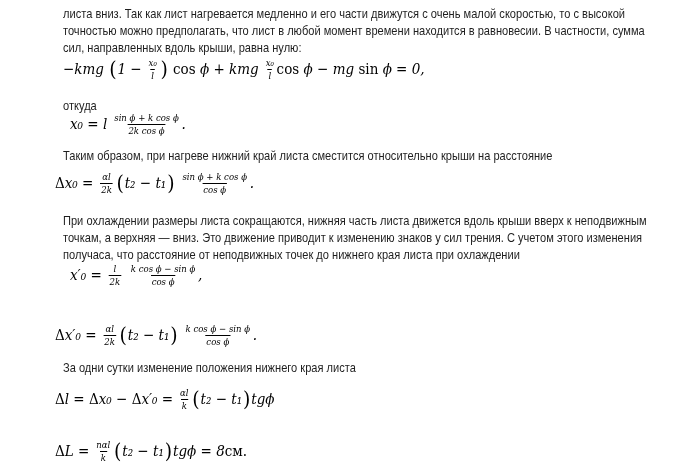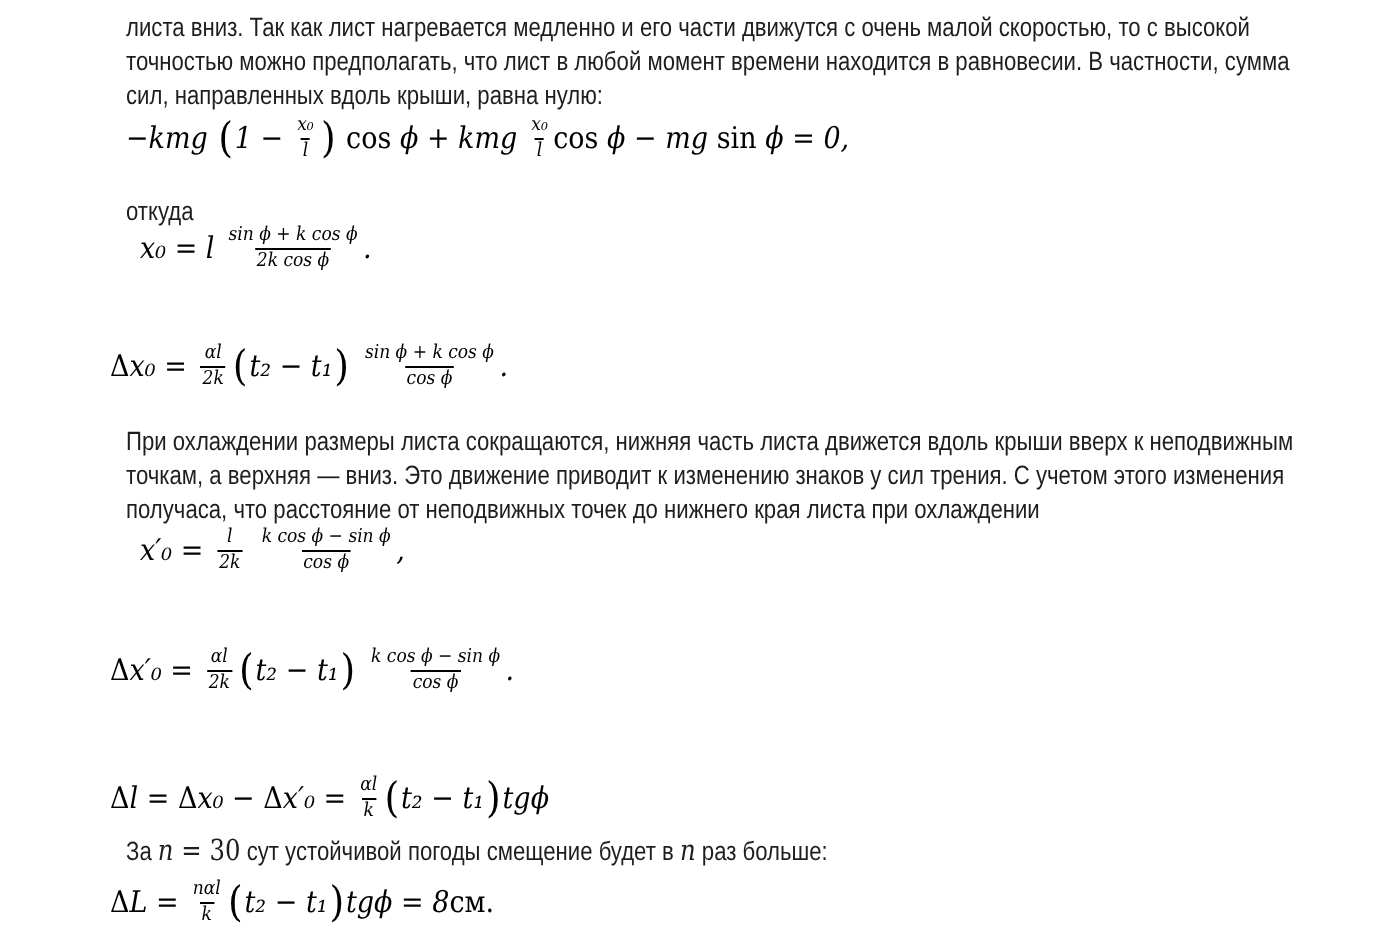--- a/index.html
+++ b/index.html
@@ -42,36 +42,39 @@
   </div>
 
   <div class="formula" style="top:56px;left:63px"><span class="it">−kmg </span><span class="paren">(</span><span class="it">1 − </span><span class="frac"><span class="num">x₀</span><span class="den">l</span></span><span class="paren">)</span><span class="rm"> cos </span><span class="it">ϕ + kmg </span><span class="frac"><span class="num">x₀</span><span class="den">l</span></span><span class="rm">cos </span><span class="it">ϕ − mg </span><span class="rm">sin </span><span class="it">ϕ = 0,</span></div>
 
   <div class="para" style="top:97px">
     <div class="ln">откуда</div>
   </div>
 
   <div class="formula taller" style="top:109px;left:70px"><span class="it">x₀ = l </span><span class="frac"><span class="num">sin ϕ + k cos ϕ</span><span class="den">2k cos ϕ</span></span><span class="it">.</span></div>
 
+  <div class="para" style="top:147px">
+    <div class="ln">Таким образом, при нагреве нижний край листа сместится относительно крыши на расстояние</div>
+  </div>
 
   <div class="formula taller" style="top:168px;left:55px"><span class="rm">Δ</span><span class="it">x₀ = </span><span class="frac"><span class="num">αl</span><span class="den">2k</span></span><span class="paren">(</span><span class="it">t₂ − t₁</span><span class="paren">)</span><span class="it"> </span><span class="frac"><span class="num">sin ϕ + k cos ϕ</span><span class="den">cos ϕ</span></span><span class="it">.</span></div>
 
   <div class="para" style="top:212px">
     <div class="ln">При охлаждении размеры листа сокращаются, нижняя часть листа движется вдоль крыши вверх к неподвижным</div>
     <div class="ln">точкам, а верхняя — вниз. Это движение приводит к изменению знаков у сил трения. С учетом этого изменения</div>
     <div class="ln">получаса, что расстояние от неподвижных точек до нижнего края листа при охлаждении</div>
   </div>
 
   <div class="formula taller" style="top:260px;left:70px"><span class="it">x′₀ = </span><span class="frac"><span class="num">l</span><span class="den">2k</span></span><span class="it"> </span><span class="frac"><span class="num">k cos ϕ − sin ϕ</span><span class="den">cos ϕ</span></span><span class="it">,</span></div>
 
 
   <div class="formula taller" style="top:320px;left:55px"><span class="rm">Δ</span><span class="it">x′₀ = </span><span class="frac"><span class="num">αl</span><span class="den">2k</span></span><span class="paren">(</span><span class="it">t₂ − t₁</span><span class="paren">)</span><span class="it"> </span><span class="frac"><span class="num">k cos ϕ − sin ϕ</span><span class="den">cos ϕ</span></span><span class="it">.</span></div>
 
+  <div class="para" style="top:359px">
+    <div class="ln">За одни сутки изменение положения нижнего края листа</div>
+  </div>
 
   <div class="formula" style="top:386px;left:55px"><span class="rm">Δ</span><span class="it">l = </span><span class="rm">Δ</span><span class="it">x₀ − </span><span class="rm">Δ</span><span class="it">x′₀ = </span><span class="frac"><span class="num">αl</span><span class="den">k</span></span><span class="paren">(</span><span class="it">t₂ − t₁</span><span class="paren">)</span><span class="it">tgϕ</span></div>
 
-  <div class="para" style="top:417px">
-    <div class="ln"><span>За </span><span class="im">n</span><span class="imr"> = 30</span><span> сут устойчивой погоды смещение будет в </span><span class="im">n</span><span> раз больше:</span></div>
-  </div>
 
   <div class="formula" style="top:438px;left:55px"><span class="rm">Δ</span><span class="it">L = </span><span class="frac"><span class="num">nαl</span><span class="den">k</span></span><span class="paren">(</span><span class="it">t₂ − t₁</span><span class="paren">)</span><span class="it">tgϕ = 8</span><span class="rm">см.</span></div>
 
 </div>
 
 </body></html>

